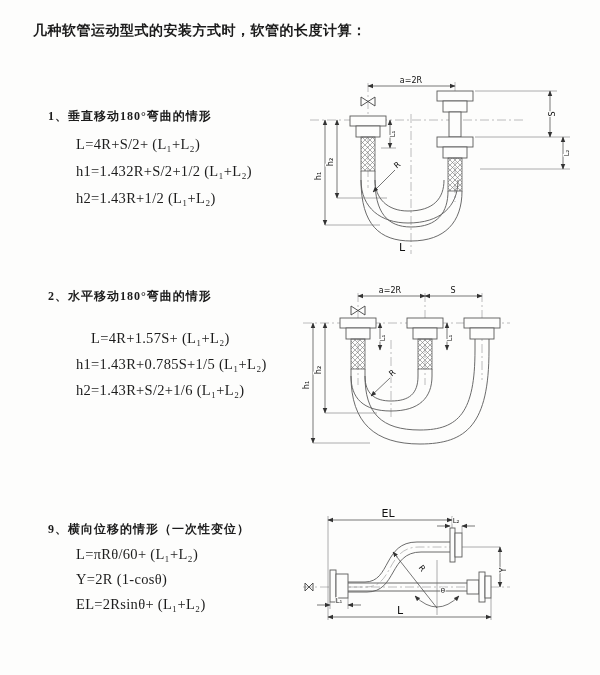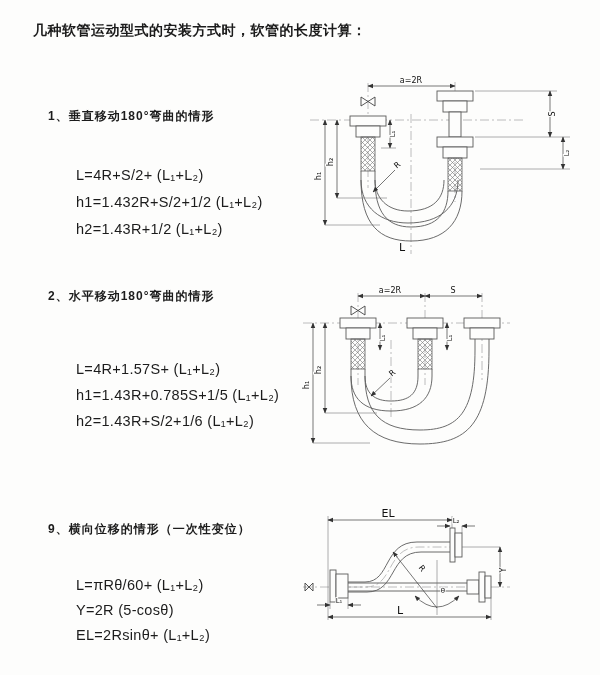--- a/index.html
+++ b/index.html
@@ -1,24 +1,24 @@
 <!DOCTYPE html>
 <html><head>
 <meta charset="utf-8">
 <style>
   html,body{margin:0;padding:0;}
   body{
     width:600px;height:675px;position:relative;overflow:hidden;
     background:#fdfdfc;color:#1c1c1c;
     font-family:"Liberation Sans","DejaVu Sans",sans-serif;
   }
-  .abs{position:absolute;white-space:nowrap;}
+  .abs{position:absolute;white-space:nowrap;font-family:Liberation Serif, serif;}
   .title{left:33px;top:22px;font-size:14px;font-weight:700;letter-spacing:.5px;}
   .sec-heading{font-size:12px;font-weight:700;letter-spacing:1px;}
-  .formula{font-size:14.5px;letter-spacing:.3px;font-weight:500;margin-top:31px;}
+  .formula{font-size:14.5px;letter-spacing:.3px;font-weight:500;}
   svg{position:absolute;overflow:visible;}
   svg .ln{stroke:#5a5a5a;stroke-width:.9;fill:none;}
   svg .fl{stroke:#5a5a5a;stroke-width:.9;fill:#fdfdfc;}
   svg .dim{stroke:#3c3c3c;stroke-width:.7;fill:none;}
   svg .ext{stroke:#6a6a6a;stroke-width:.55;fill:none;}
   svg .cl{stroke:#8a8a8a;stroke-width:.55;fill:none;stroke-dasharray:9 3 2 3;}
   svg .vlv{stroke:#444;stroke-width:.9;fill:none;}
   svg text{
     font-family:"DejaVu Sans","Liberation Sans",sans-serif;
     font-size:8px;fill:#111;stroke:#fdfdfc;stroke-width:2px;paint-order:stroke;
@@ -30,27 +30,27 @@
 <body>
 
 <div class="abs title">几种软管运动型式的安装方式时，软管的长度计算：</div>
 
 <div class="abs sec-heading" style="left:48px;top:108px">1、垂直移动180°弯曲的情形</div>
 <div class="abs formula" style="left:76px;top:136px">L=4R+S/2+ (L₁+L₂)</div>
 <div class="abs formula" style="left:76px;top:163px">h1=1.432R+S/2+1/2 (L₁+L₂)</div>
 <div class="abs formula" style="left:76px;top:190px">h2=1.43R+1/2 (L₁+L₂)</div>
 
 <div class="abs sec-heading" style="left:48px;top:288px">2、水平移动180°弯曲的情形</div>
-<div class="abs formula" style="left:76px;top:330px">L=4R+1.57S+ (L₁+L₂)</div>
+<div class="abs formula" style="left:91px;top:330px">L=4R+1.57S+ (L₁+L₂)</div>
 <div class="abs formula" style="left:76px;top:356px">h1=1.43R+0.785S+1/5 (L₁+L₂)</div>
 <div class="abs formula" style="left:76px;top:382px">h2=1.43R+S/2+1/6 (L₁+L₂)</div>
 
 <div class="abs sec-heading" style="left:48px;top:521px">9、横向位移的情形（一次性变位）</div>
 <div class="abs formula" style="left:76px;top:546px">L=πRθ/60+ (L₁+L₂)</div>
-<div class="abs formula" style="left:76px;top:571px">Y=2R (5-cosθ)</div>
+<div class="abs formula" style="left:76px;top:571px">Y=2R (1-cosθ)</div>
 <div class="abs formula" style="left:76px;top:596px">EL=2Rsinθ+ (L₁+L₂)</div>
 
 <svg style="left:295px;top:70px" width="300" height="200" viewBox="0 0 300 200">
   <defs>
     <marker id="ar1" viewBox="0 0 10 10" refX="9" refY="5" markerWidth="8" markerHeight="8" orient="auto-start-reverse">
       <path d="M0,1 L10,5 L0,9 z" fill="#333"></path>
     </marker>
     <pattern id="hatch1" width="5" height="5" patternUnits="userSpaceOnUse">
       <path d="M0,0 L5,5 M5,0 L0,5" stroke="#7a7a7a" stroke-width=".6"></path>
     </pattern>

